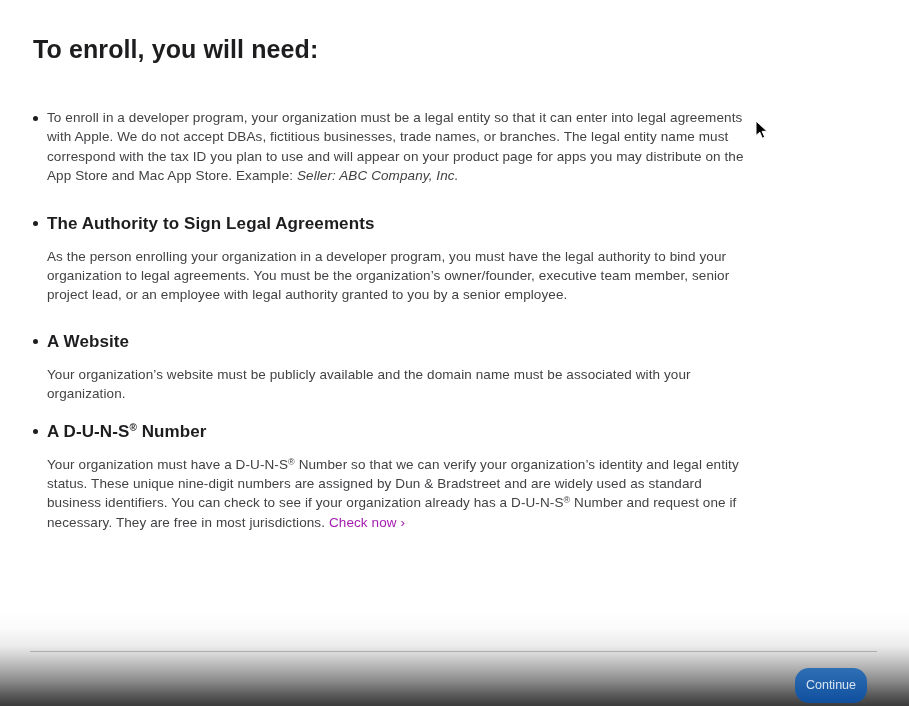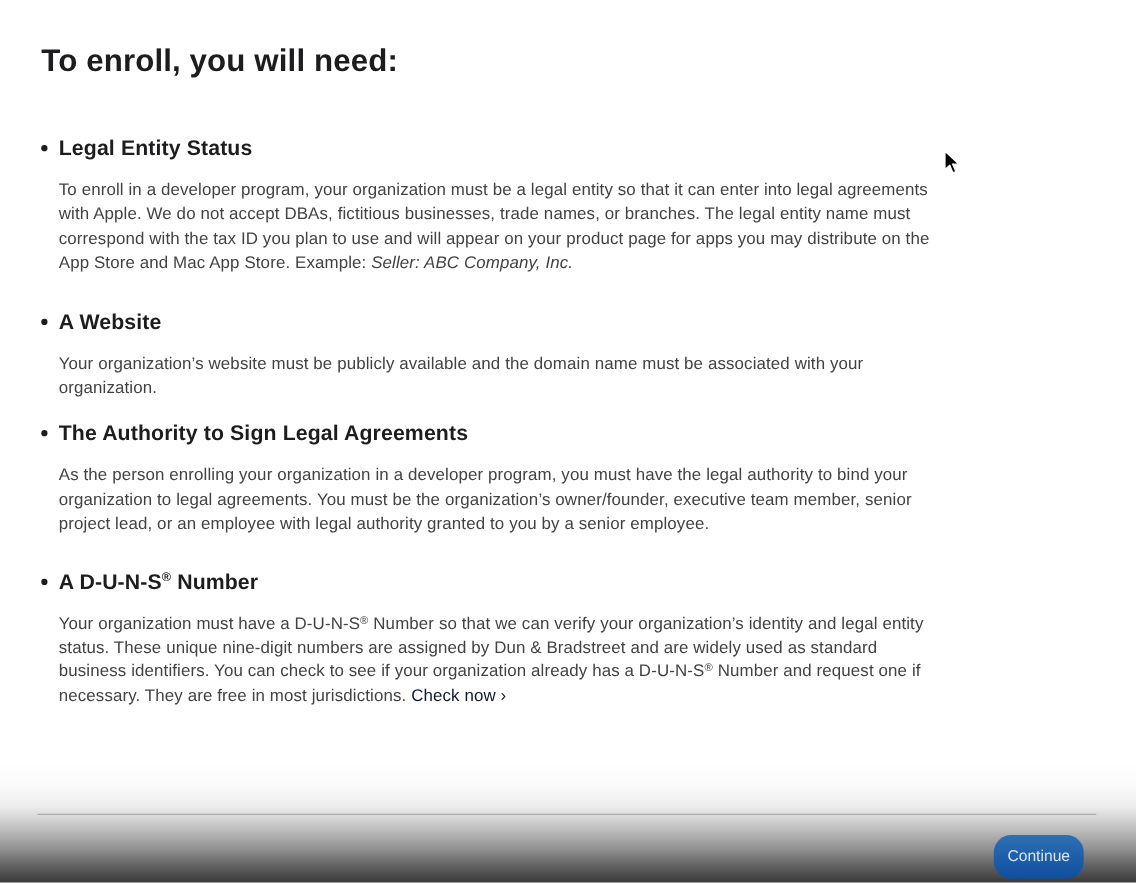--- a/index.html
+++ b/index.html
@@ -67,21 +67,21 @@
     letter-spacing: 0.1px;
   }
   p.section-body sup {
     font-size: 9px;
     line-height: 0;
     vertical-align: 4px;
   }
   p.section-body em { font-style: italic; }
 
   a.check-now-link {
-    color: #0f172a;
+    color: #a21caf;
     text-decoration: none;
     cursor: pointer;
   }
 
   .footer {
     position: absolute;
     left: 0;
     right: 0;
     bottom: 0;
     height: 96px;
@@ -135,34 +135,33 @@
 <div class="screen">
 
   <div class="content">
 
     <h1 class="page-title">To enroll, you will need:</h1>
 
     <div class="sections">
 
       <div class="section sec1">
         <span class="bullet"></span>
-        <h3 class="section-heading">Legal Entity Status</h3>
         <p class="section-body"><span>To enroll in a developer program, your organization must be a legal entity so that it can enter into legal agreements with Apple. We do not accept DBAs, fictitious businesses, trade names, or branches. The legal entity name must correspond with the tax ID you plan to use and will appear on your product page for apps you may distribute on the App Store and Mac App Store. Example: </span><em>Seller: ABC Company, Inc.</em></p>
+      </div>
+
+      <div class="section sec2">
+        <span class="bullet"></span>
+        <h3 class="section-heading">The Authority to Sign Legal Agreements</h3>
+        <p class="section-body">As the person enrolling your organization in a developer program, you must have the legal authority to bind your organization to legal agreements. You must be the organization’s owner/founder, executive team member, senior project lead, or an employee with legal authority granted to you by a senior employee.</p>
       </div>
 
       <div class="section sec3">
         <span class="bullet"></span>
         <h3 class="section-heading">A Website</h3>
         <p class="section-body">Your organization’s website must be publicly available and the domain name must be associated with your organization.</p>
-      </div>
-
-      <div class="section sec2">
-        <span class="bullet"></span>
-        <h3 class="section-heading">The Authority to Sign Legal Agreements</h3>
-        <p class="section-body">As the person enrolling your organization in a developer program, you must have the legal authority to bind your organization to legal agreements. You must be the organization’s owner/founder, executive team member, senior project lead, or an employee with legal authority granted to you by a senior employee.</p>
       </div>
 
       <div class="section sec4">
         <span class="bullet"></span>
         <h3 class="section-heading"><span>A D-U-N-S</span><sup>®</sup><span> Number</span></h3>
         <p class="section-body"><span>Your organization must have a D-U-N-S</span><sup>®</sup><span> Number so that we can verify your organization’s identity and legal entity status. These unique nine-digit numbers are assigned by Dun &amp; Bradstreet and are widely used as standard business identifiers. You can check to see if your organization already has a D-U-N-S</span><sup>®</sup><span> Number and request one if necessary. They are free in most jurisdictions. </span><a href="#" class="check-now-link">Check now ›</a></p>
       </div>
 
     </div>
   </div>

